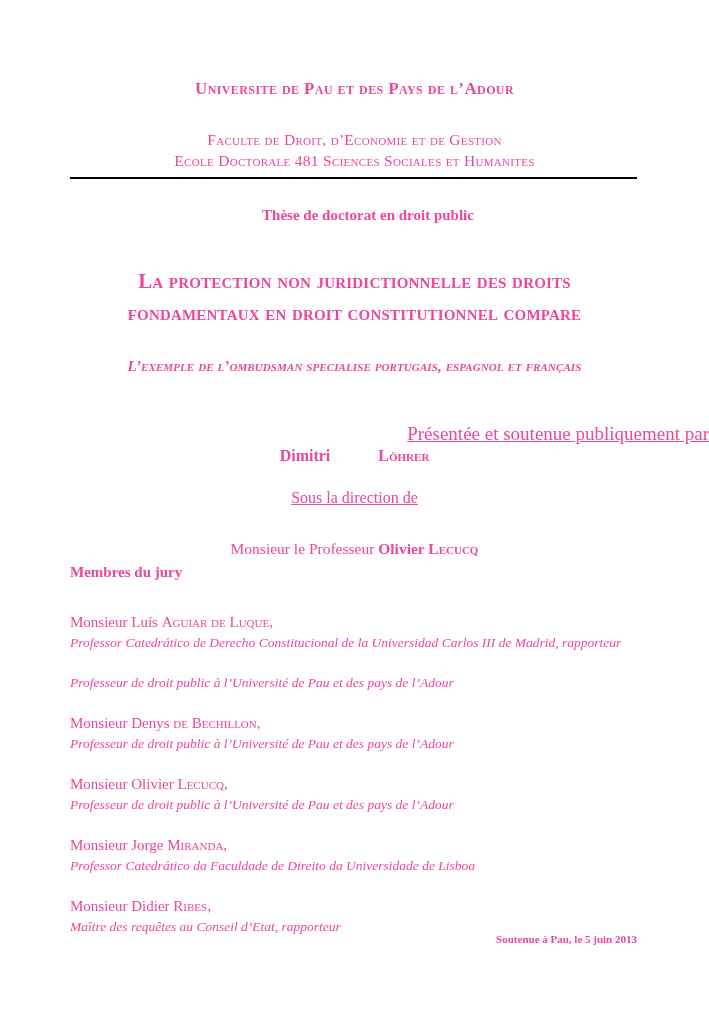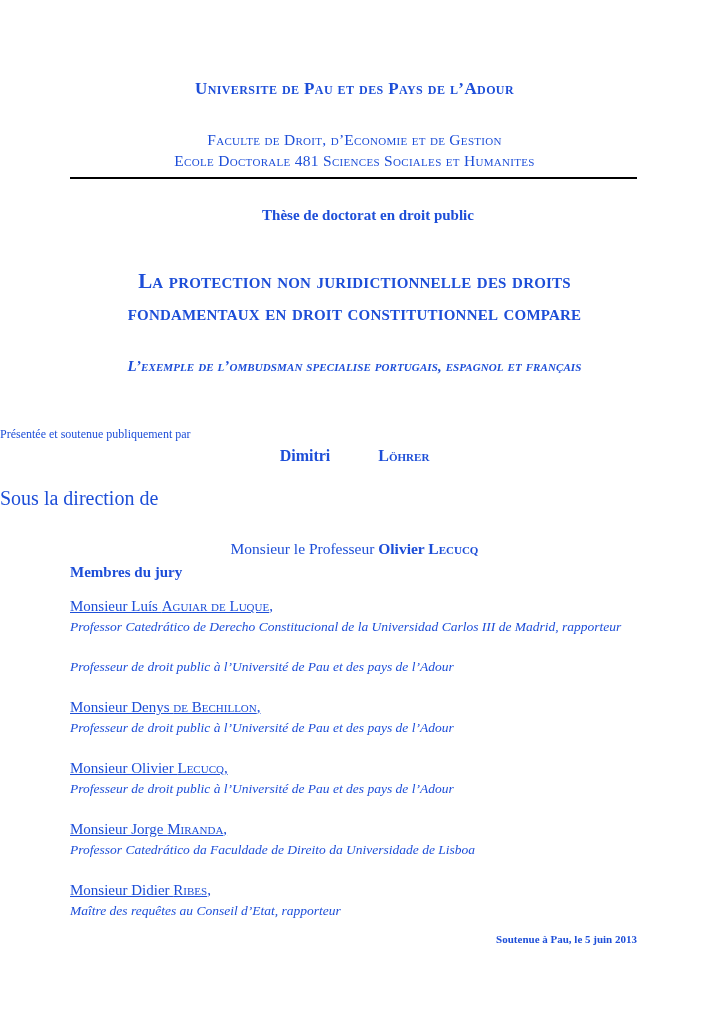--- a/index.html
+++ b/index.html
@@ -6,21 +6,21 @@
     margin: 0;
     padding: 0;
     background: #ffffff;
   }
   .page {
     position: relative;
     width: 709px;
     height: 976px;
     background: #ffffff;
     font-family: "Liberation Serif", "DejaVu Serif", serif;
-    color: #1d4ed8;
+    color: #ec4899;
     overflow: hidden;
   }
 
   
   .institution {
     position: absolute;
     left: 0;
     right: 0;
     top: 78px;
     text-align: center;
@@ -99,46 +99,48 @@
     line-height: 21px;
     letter-spacing: 0.1px;
   }
 
   
   .presented {
     position: absolute;
     left: 0;
     right: 0;
     top: 423px;
-    text-align: left;
-    font-size: 12px;
-    line-height: 22px;
+    text-align: right;
+    font-size: 19px;
+    line-height: 22px;
+    text-decoration: underline;
   }
   .author {
     position: absolute;
     left: 0;
     right: 0;
     top: 445px;
     text-align: center;
     font-size: 16px;
     font-weight: bold;
     line-height: 22px;
   }
   .author .sc {
     font-variant: small-caps;
     margin-left: 44px;
   }
   .direction-label {
     position: absolute;
     left: 0;
     right: 0;
     top: 487px;
-    text-align: left;
-    font-size: 20px;
-    line-height: 22px;
+    text-align: center;
+    font-size: 16px;
+    line-height: 22px;
+    text-decoration: underline;
   }
   .supervisor {
     position: absolute;
     left: 0;
     right: 0;
     top: 538px;
     text-align: center;
     font-size: 15.5px;
     line-height: 22px;
   }
@@ -154,29 +156,28 @@
   .jury {
     position: absolute;
     left: 70px;
     width: 567px;
     top: 562px;
   }
   .jury-heading {
     font-weight: bold;
     font-size: 15px;
     line-height: 20px;
-    margin-bottom: 14px;
+    margin-bottom: 30px;
   }
   .jury-member {
     margin-bottom: 20px;
   }
   .jury-name {
     font-size: 15px;
     line-height: 21px;
-    text-decoration: underline;
   }
   .jury-name .sc {
     font-variant: small-caps;
   }
   .jury-affil {
     font-style: italic;
     font-size: 13.5px;
     line-height: 20px;
   }
 

